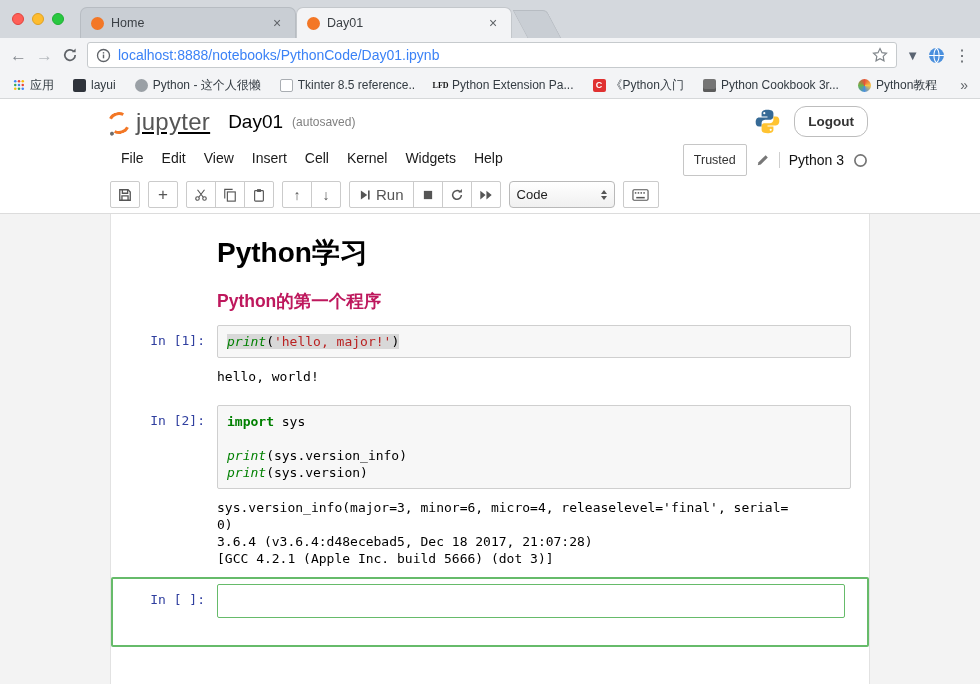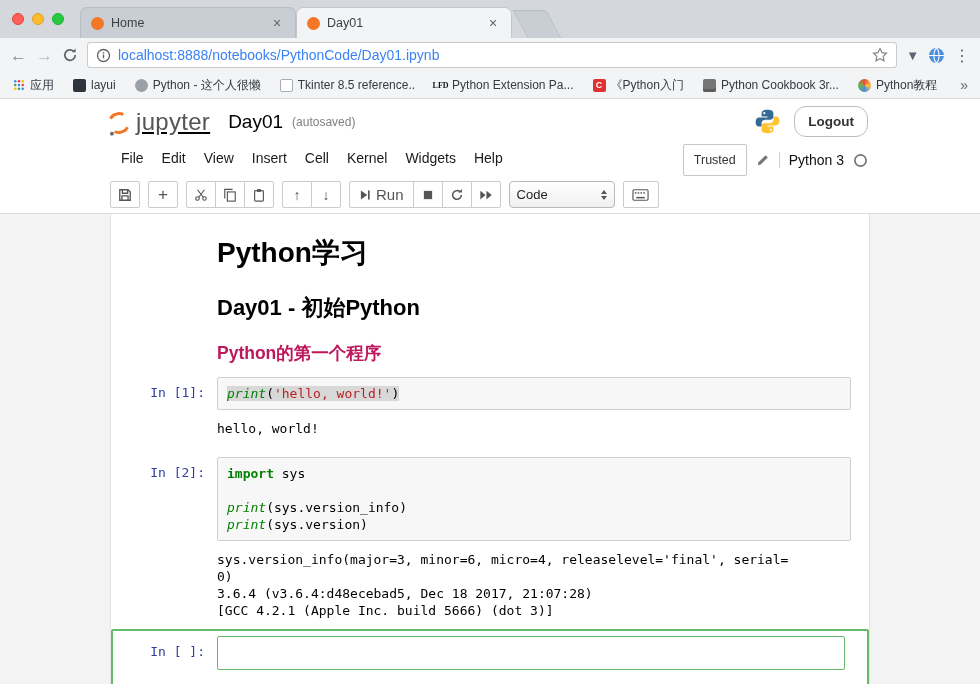--- a/index.html
+++ b/index.html
@@ -341,39 +341,33 @@
 <div class="nb-bg">
   <div class="nb-container">
 
     <div class="cell md">
       <div class="prompt empty"></div>
       <div class="content">
           <h1>Python学习</h1>
         </div>
     </div>
 
-    <div class="cell md">
-      <div class="prompt empty"></div>
-      <div class="content">
-          <h2>Day01 - 初始Python</h2>
-        </div>
-    </div>
 
     <div class="cell md">
       <div class="prompt empty"></div>
       <div class="content">
           <h3>Python的第一个程序</h3>
         </div>
     </div>
 
     <div class="cell codecell">
       <div class="prompt">In [1]:</div>
       <div class="content">
         <div class="input-box">
-          <div class="code-line"><span class="code-sel"><span class="tok-builtin">print</span><span class="tok-plain">(</span><span class="tok-string">'hello, world!'</span><span class="tok-plain">)</span></span></div>
+          <div class="code-line"><span class="code-sel"><span class="tok-builtin">print</span><span class="tok-plain">(</span><span class="tok-string">'hello, major!'</span><span class="tok-plain">)</span></span></div>
         </div>
       </div>
     </div>
     <div class="cell">
       <div class="prompt empty"></div>
       <div class="content out-area">hello, world!</div>
     </div>
 
 
     <div class="cell codecell" style="margin-top:16px;">

